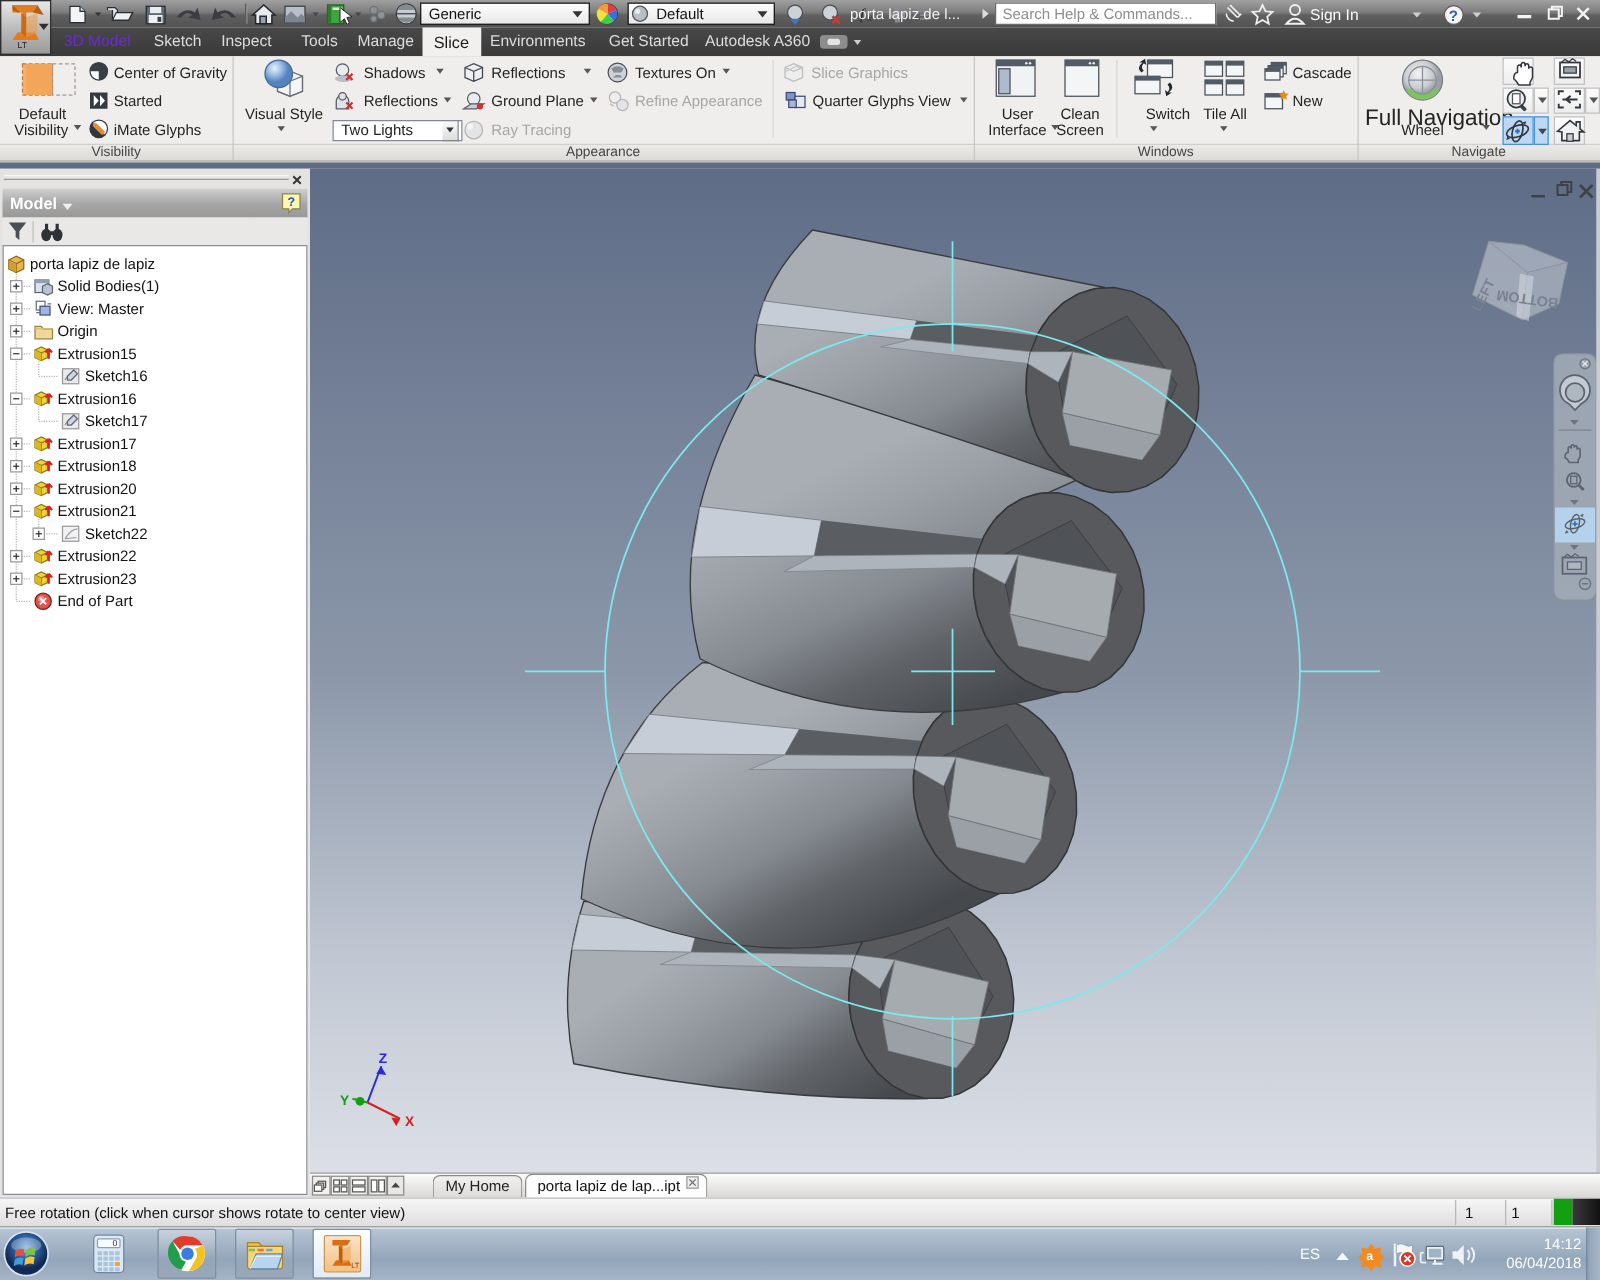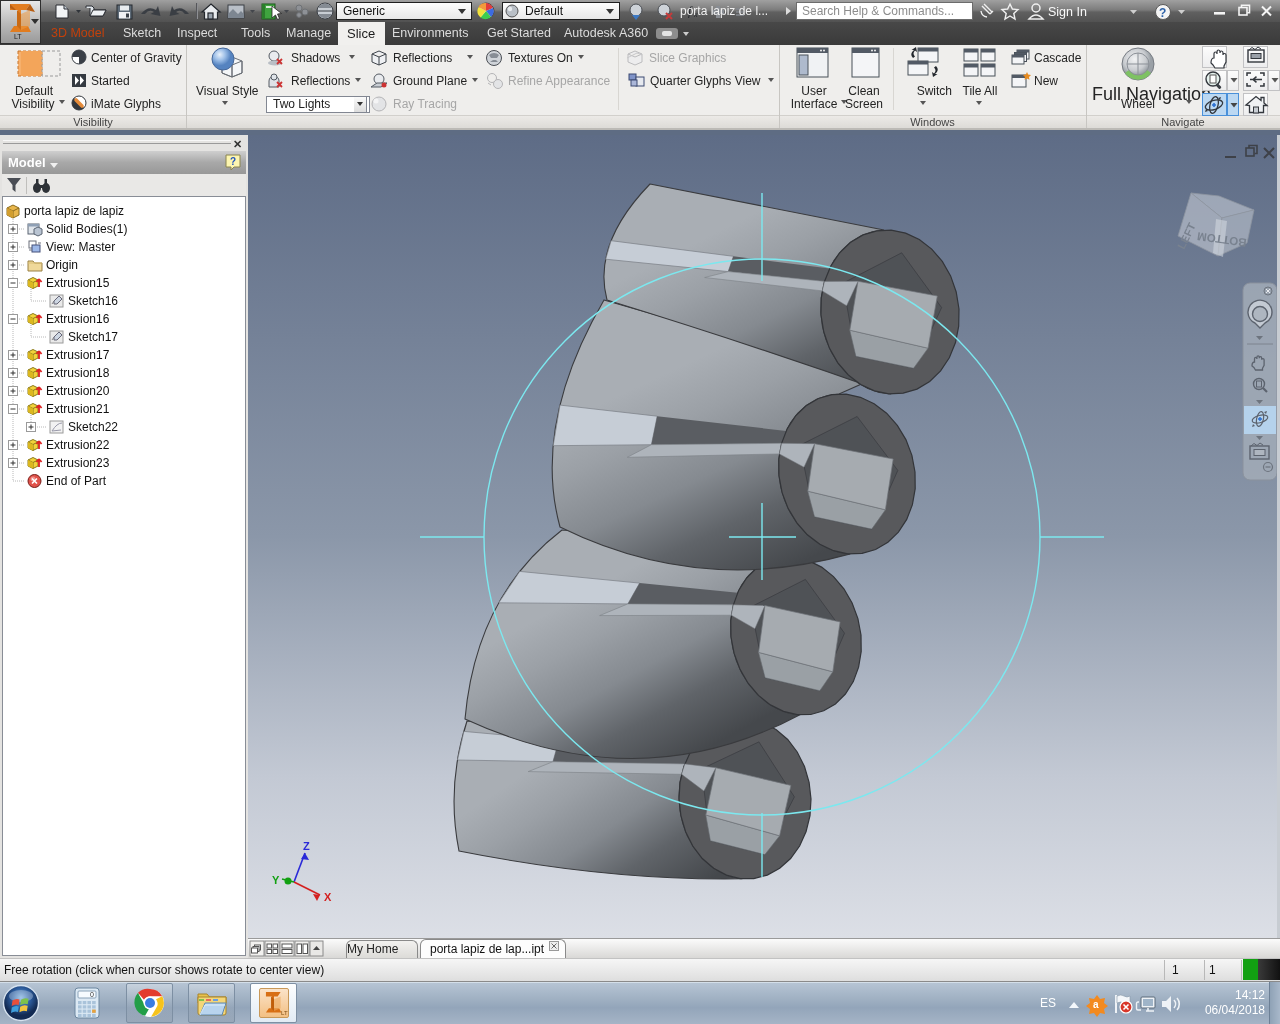--- a/index.html
+++ b/index.html
@@ -99,21 +99,21 @@
     </svg>
     <svg class="ab" style="left:1210px;top:3px" width="70" height="16" viewBox="0 0 70 16">
       <rect x="4" y="9" width="11" height="2.6" fill="#f4f4f4"></rect>
       <g stroke="#f4f4f4" fill="none" stroke-width="1.6">
         <rect x="29" y="4.5" width="8" height="7.5"></rect>
         <path d="M31.5 4.5 v-2.2 h8 v7.5 h-2.2"></path>
       </g>
       <path d="M52 3.5 l9 9 M61 3.5 l-9 9" stroke="#f4f4f4" stroke-width="2"></path>
     </svg>
     <div class="ab" style="left:0;top:22px;width:1280px;height:23px;background:linear-gradient(#484848,#3a3a3a)"></div>
-    <div class="tx" style="left:51px;top:26px;font-size:12.5px;color:#c2410c">3D Model</div>
+    <div class="tx" style="left:51px;top:26px;font-size:12.5px;color:#6d28d9">3D Model</div>
     <div class="tx" style="left:123px;top:26px;font-size:12.5px;color:#dcdcdc">Sketch</div>
     <div class="tx" style="left:177px;top:26px;font-size:12.5px;color:#dcdcdc">Inspect</div>
     <div class="tx" style="left:241px;top:26px;font-size:12.5px;color:#dcdcdc">Tools</div>
     <div class="tx" style="left:286px;top:26px;font-size:12.5px;color:#dcdcdc">Manage</div>
     <div class="tx" style="left:392px;top:26px;font-size:12.5px;color:#dcdcdc">Environments</div>
     <div class="tx" style="left:487px;top:26px;font-size:12.5px;color:#dcdcdc">Get Started</div>
     <div class="tx" style="left:564px;top:26px;font-size:12.5px;color:#dcdcdc">Autodesk A360</div>
     <div class="ab" style="left:338px;top:22px;width:47px;height:23px;background:#f1f0ee"></div>
     <div class="tx" style="left:347px;top:26px;font-size:13px;color:#1b1b1b">Slice</div>
     <div class="ab" style="left:656px;top:28px;width:22px;height:11px;background:#8d8d8d;border-radius:3px"></div>
@@ -124,20 +124,21 @@
       <path d="M4 2 h20 l-4 6 h-5 v16 h7 l3 6 h-21 l4 -6 h4 v-16 h-8 z" fill="#e17c1f"></path>
       <path d="M4 2 l6 6 h-2 l-4 -2 z M24 2 l-4 6 9 2 z" fill="#b85e12"></path>
       <path d="M11 8 v16 l4 4 v-16 z" fill="#c96a15"></path>
       <path d="M15 12 l9 -4 v16 l-9 4 z" fill="#f09a42" opacity="0.55"></path>
     </svg>
     <div class="tx" style="left:14px;top:33px;font-size:7px;color:#222">LT</div>
     <div class="ab" style="left:31px;top:19px;width:0;height:0;border-left:4px solid transparent;border-right:4px solid transparent;border-top:5px solid #2f2f2f"></div>
     <div class="ab" style="left:0;top:45px;width:1280px;height:70px;background:#efeeec"></div>
     <div class="ab" style="left:0;top:115px;width:1280px;height:13px;background:linear-gradient(#eceae7,#dddbd7);border-top:1px solid #d2d0cc"></div>
     <div class="tx" style="left:0px;top:116px;width:186px;text-align:center;font-size:11px;color:#444">Visibility</div>
+    <div class="tx" style="left:186px;top:116px;width:593px;text-align:center;font-size:11px;color:#444">Appearance</div>
     <div class="tx" style="left:779px;top:116px;width:307px;text-align:center;font-size:11px;color:#444">Windows</div>
     <div class="tx" style="left:1086px;top:116px;width:194px;text-align:center;font-size:11px;color:#444">Navigate</div>
     <div class="ab" style="left:186px;top:45px;width:1px;height:83px;background:#c8c6c2"></div>
     <div class="ab" style="left:779px;top:45px;width:1px;height:83px;background:#c8c6c2"></div>
     <div class="ab" style="left:1086px;top:45px;width:1px;height:83px;background:#c8c6c2"></div>
     <div class="ab" style="left:0;top:128px;width:1280px;height:2px;background:#bcbab6"></div>
     <div class="ab" style="left:0;top:130px;width:1280px;height:5px;background:#5e6c83"></div>
     <svg class="ab" style="left:16px;top:50px" width="46" height="28" viewBox="0 0 46 28">
       <rect x="2" y="1" width="24" height="25" fill="#f6b06c" stroke="#c8742a" stroke-dasharray="3 2"></rect>
       <rect x="5" y="1" width="21" height="25" fill="#f3a55a"></rect>
@@ -681,21 +682,21 @@
         <rect x="18" y="9.5" width="4.5" height="4"></rect>
         <rect x="24" y="9.5" width="4.5" height="4"></rect>
         <rect x="33" y="4" width="10" height="4"></rect>
         <rect x="33" y="9.5" width="10" height="4"></rect>
         <rect x="48" y="4" width="4.5" height="9.5"></rect>
         <rect x="54" y="4" width="4.5" height="9.5"></rect>
       </g>
       <rect x="61" y="1" width="13" height="15" fill="#e9e8e6" stroke="#8a8a8a"></rect>
       <path d="M64 10 l3.5 -4 3.5 4 z" fill="#444"></path>
     </svg>
-    <div class="ab" style="left:346px;top:940px;width:72px;height:18px;background:linear-gradient(#f2f1ef,#dcdbd8);border:1px solid #8a8a8a;border-bottom:none;border-radius:6px 6px 0 0;font-size:12px;color:#222;line-height:17px">My Home</div>
+    <div class="ab" style="left:346px;top:940px;width:72px;height:18px;background:linear-gradient(#f2f1ef,#dcdbd8);border:1px solid #8a8a8a;border-bottom:none;border-radius:6px 6px 0 0;font-size:12px;color:#222;text-align:center;line-height:17px">My Home</div>
     <div class="ab" style="left:420px;top:939px;width:146px;height:19px;background:#fdfdfd;border:1px solid #8a8a8a;border-bottom:none;border-radius:6px 6px 0 0;font-size:12px;color:#111;text-align:left;padding-left:9px;line-height:18px">porta lapiz de lap...ipt</div>
     <svg class="ab" style="left:549px;top:941px" width="10" height="10">
       <rect x="0.5" y="0.5" width="9" height="9" fill="#eee" stroke="#999"></rect>
       <path d="M2.5 2.5 l5 5 M7.5 2.5 l-5 5" stroke="#666"></path>
     </svg>
     <div class="ab" style="left:0;top:958px;width:1280px;height:24px;background:linear-gradient(#f6f6f6,#dedede);border-top:1px solid #c2c2c2;border-bottom:1px solid #8a8a8a"></div>
     <div class="tx" style="left:4px;top:963px;font-size:12px;color:#111">Free rotation (click when cursor shows rotate to center view)</div>
     <div class="ab" style="left:1164px;top:960px;width:1px;height:20px;background:#b8b8b8"></div>
     <div class="ab" style="left:1204px;top:960px;width:1px;height:20px;background:#b8b8b8"></div>
     <div class="ab" style="left:1241px;top:960px;width:1px;height:20px;background:#b8b8b8"></div>

